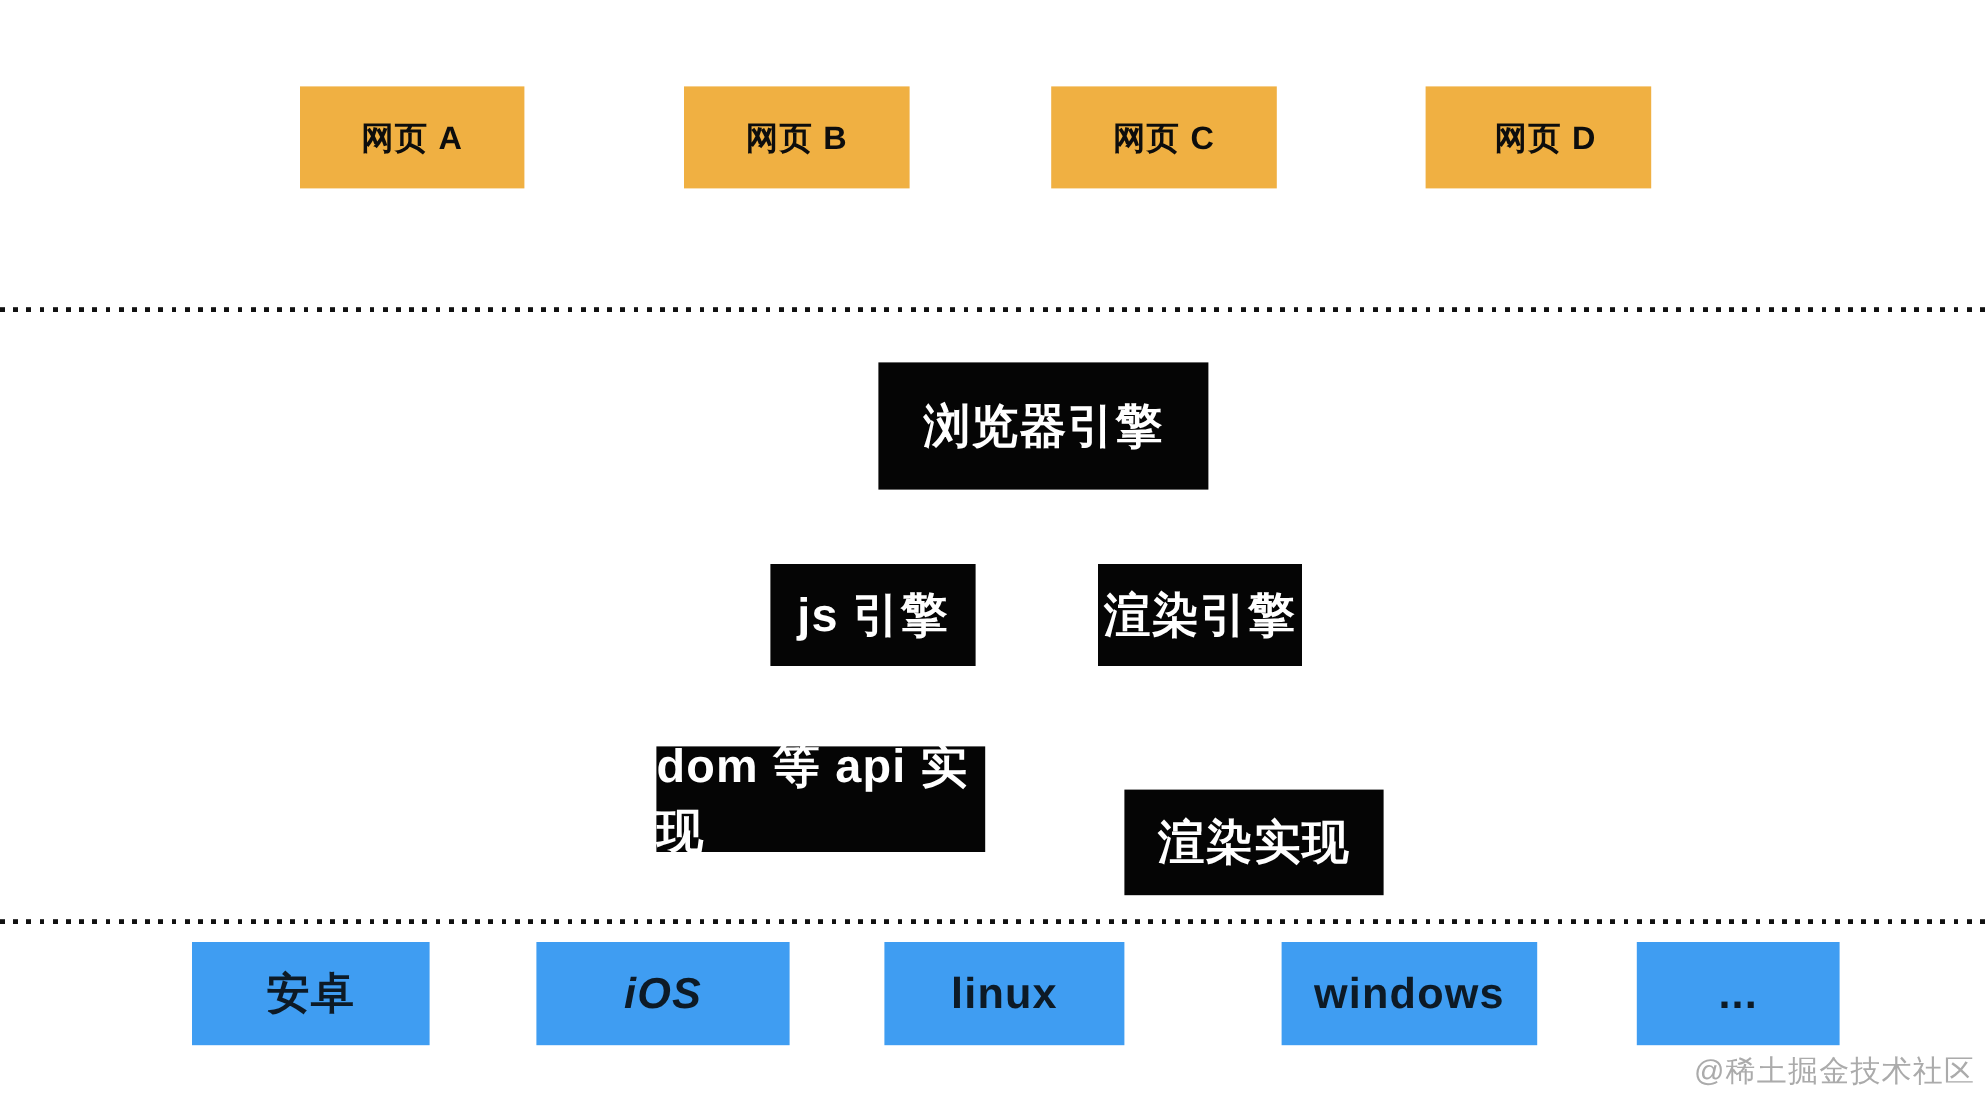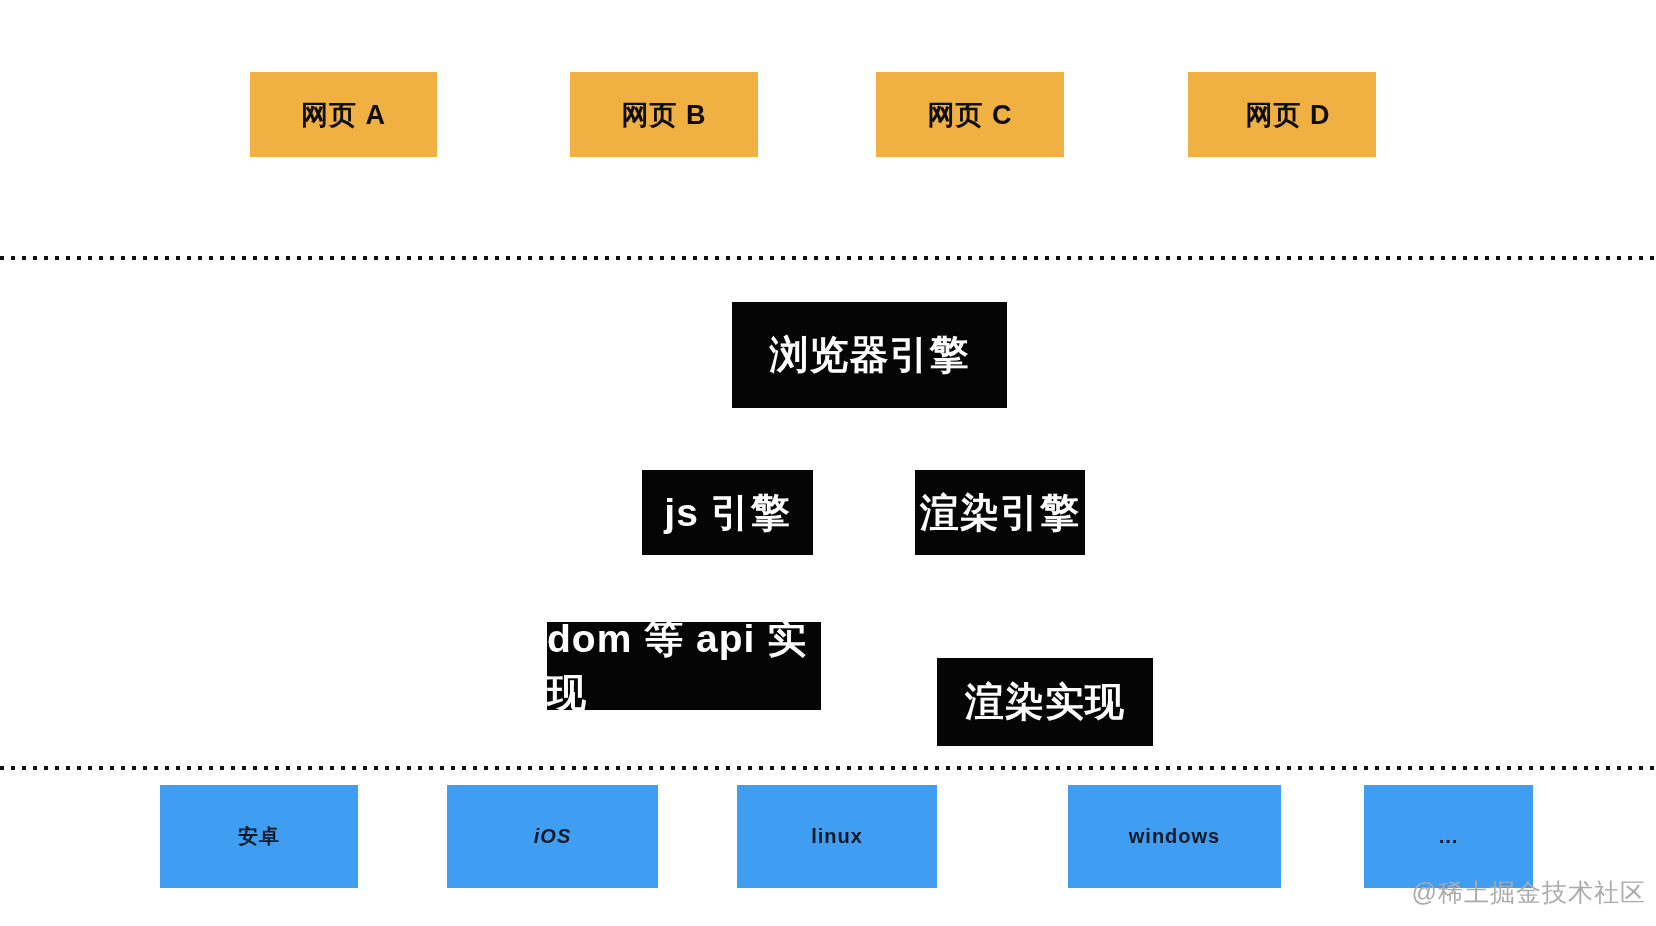--- a/index.html
+++ b/index.html
@@ -33,22 +33,22 @@
     margin-left: 40px;
   }
   .engine-box {
     background: #050505;
     color: #ffffff;
     font-size: 39px;
   }
   .os-box {
     background: #3F9DF2;
     color: #0d1a26;
-    font-size: 20px;
-    height: 103px;
+    font-size: 36px;
+    height: 86px;
     top: 785px;
   }
   .divider {
     position: absolute;
     left: 0;
     width: 1656px;
     height: 4px;
     background: repeating-linear-gradient(to right, #111111 0 4px, transparent 4px 11px);
   }
   .watermark {

